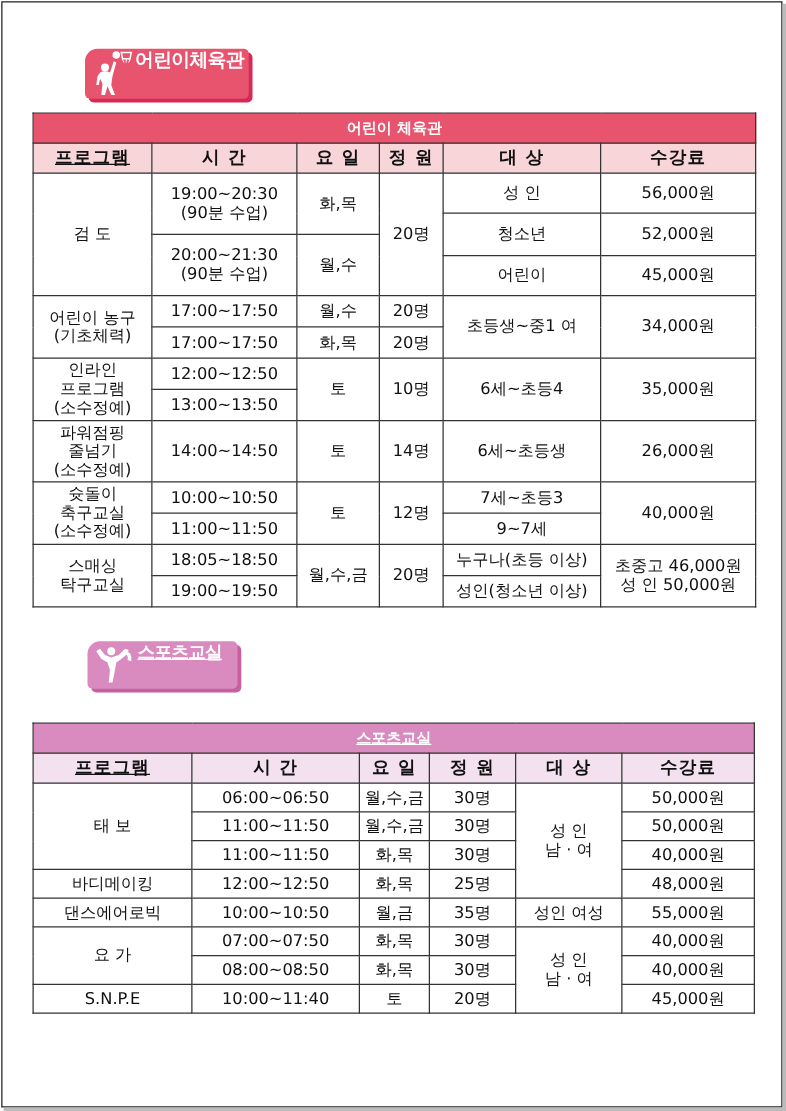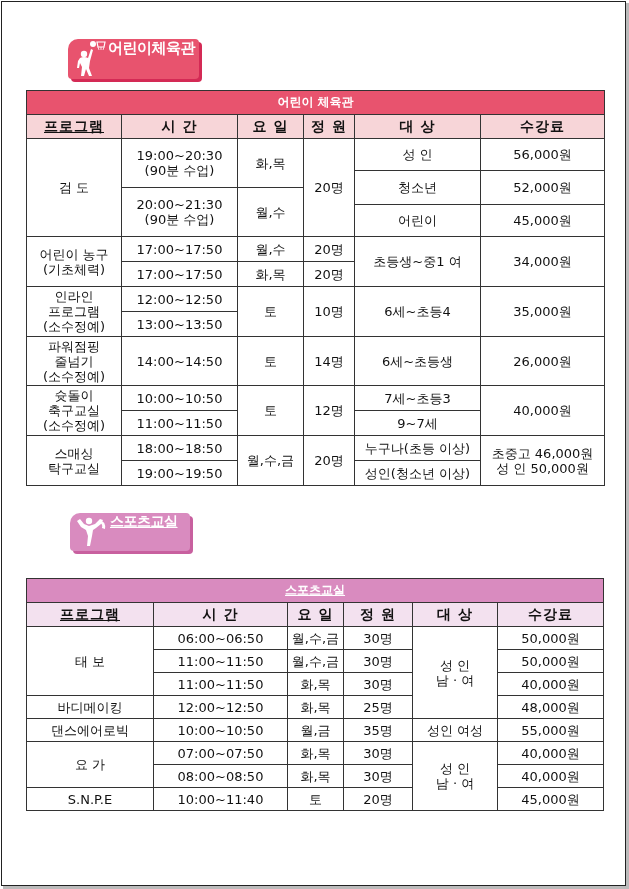--- a/index.html
+++ b/index.html
@@ -163,21 +163,21 @@
   <tr>
     <td>11:00~11:50</td>
     <td>9~7세</td>
   </tr>
 
   <tr>
     <td rowspan="2">
       <div>스매싱</div>
       <div>탁구교실</div>
     </td>
-    <td>18:00~18:50</td>
+    <td>18:05~18:50</td>
     <td rowspan="2">월,수,금</td>
     <td rowspan="2">20명</td>
     <td>누구나(초등 이상)</td>
     <td rowspan="2" class="fee" style="text-align:center">
       <div>초중고 46,000원</div>
       <div>성 인 50,000원</div>
     </td>
   </tr>
   <tr>
     <td>19:00~19:50</td>

